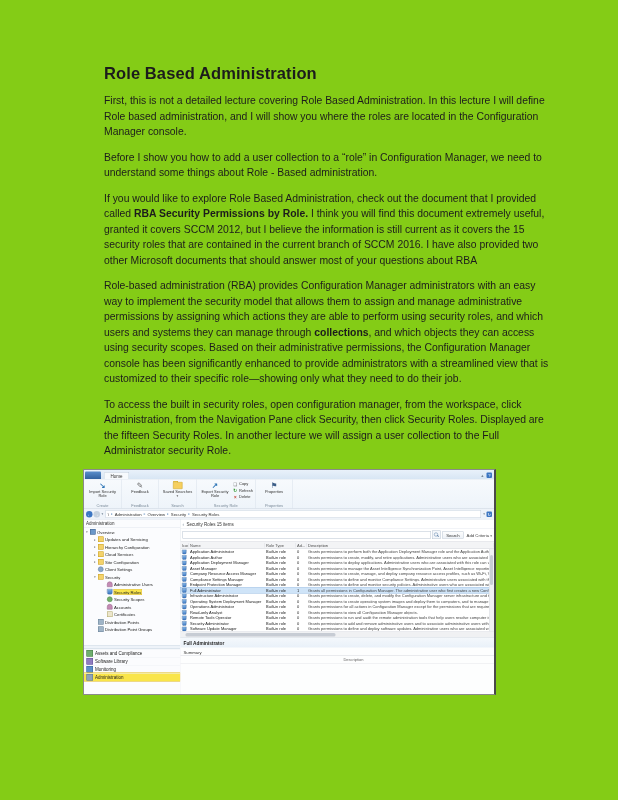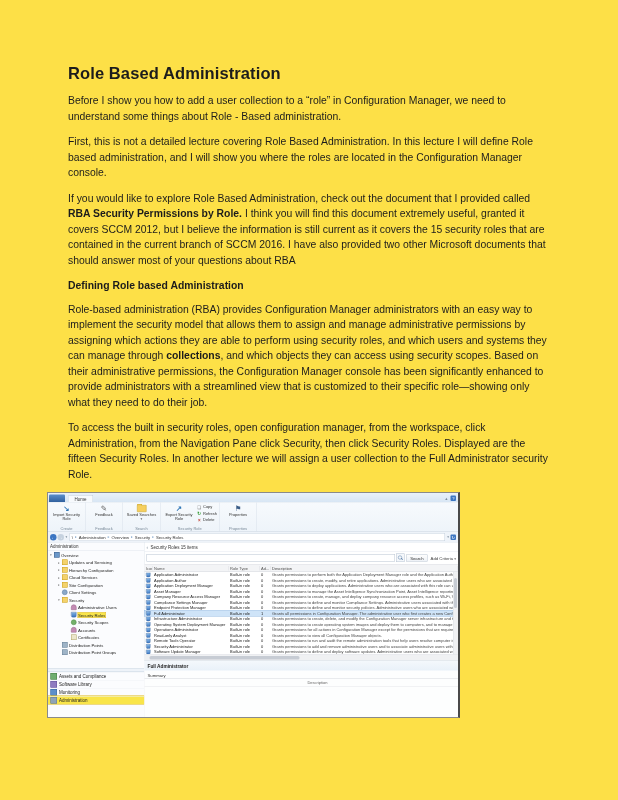--- a/index.html
+++ b/index.html
@@ -1,17 +1,17 @@
 <!DOCTYPE html>
 <html><head>
 <meta charset="utf-8">
 <style>
   html,body{margin:0;padding:0;background:#ffffff;}
-  .page{position:relative;width:618px;height:800px;background:#fde047;box-sizing:border-box;
-        padding:64px 68px 0 68px;font-family:"Liberation Sans",sans-serif;color:#1c1c1c;overflow:hidden;}
+  .page{position:relative;width:618px;height:800px;background:#84cc16;box-sizing:border-box;
+        padding:64px 68px 0 104px;font-family:"Liberation Sans",sans-serif;color:#1c1c1c;overflow:hidden;}
   .doc-title{font-size:16.5px;font-weight:700;margin:0 0 10px 0;letter-spacing:.1px;}
   .para{font-size:10.4px;line-height:15.5px;margin:0 0 10px 0;}
   .para.heading{font-weight:700;margin:2px 0 8px 0;}
   .b{font-weight:700;}
   .closing{font-size:10.4px;line-height:15.5px;margin:14px 0 0 0;}
 
   
   .console{position:relative;width:410px;height:224px;margin:4px 0 0 -21px;
            border:1px solid #8a8a8a;border-right:2px solid #4a4a4a;overflow:hidden;background:#fff;}
   .cscale{width:820px;height:448px;transform:scale(.5);transform-origin:0 0;
@@ -121,24 +121,23 @@
   .prevtabs .sum{font-size:8.5px;color:#333;}
   .deschdr{display:flex;border-bottom:1px solid #e4e7eb;padding:3px 6px;}
   .deschdr span{font-size:8px;color:#666;margin-left:52%;}
 </style>
 </head>
 <body>
 
 <div class="page">
   <h1 class="doc-title">Role Based Administration</h1>
   <div id="paras">
+      <p class="para"><span>First, this is not a detailed lecture covering Role Based Administration. In this lecture I will define Role based administration, and I will show you where the roles are located in the Configuration Manager console.</span></p>
       <p class="para"><span>Before I show you how to add a user collection to a “role” in Configuration Manager, we need to understand some things about Role - Based administration.</span></p>
-      <p class="para"><span>First, this is not a detailed lecture covering Role Based Administration. In this lecture I will define Role based administration, and I will show you where the roles are located in the Configuration Manager console.</span></p>
       <p class="para"><span>If you would like to explore Role Based Administration, check out the document that I provided called </span><span class="b">RBA Security Permissions by Role.</span><span> I think you will find this document extremely useful, granted it covers SCCM 2012, but I believe the information is still current as it covers the 15 security roles that are contained in the current branch of SCCM 2016. I have also provided two other Microsoft documents that should answer most of your questions about RBA</span></p>
-      <p class="para heading"><span class="b">Defining Role based Administration</span></p>
       <p class="para"><span>Role-based administration (RBA) provides Configuration Manager administrators with an easy way to implement the security model that allows them to assign and manage administrative permissions by assigning which actions they are able to perform using security roles, and which users and systems they can manage through </span><span class="b">collections</span><span>, and which objects they can access using security scopes. Based on their administrative permissions, the Configuration Manager console has been significantly enhanced to provide administrators with a streamlined view that is customized to their specific role—showing only what they need to do their job.</span></p>
       <p class="para"><span>To access the built in security roles, open configuration manager, from the workspace, click Administration, from the Navigation Pane click Security, then click Security Roles. Displayed are the fifteen Security Roles. In another lecture we will assign a user collection to the Full Administrator security Role.</span></p>
     </div>
 
   <div class="console">
     <div class="cscale">
 
       <div class="c-tabrow">
         <span class="appbtn"></span>
         <span class="hometab">Home</span>

